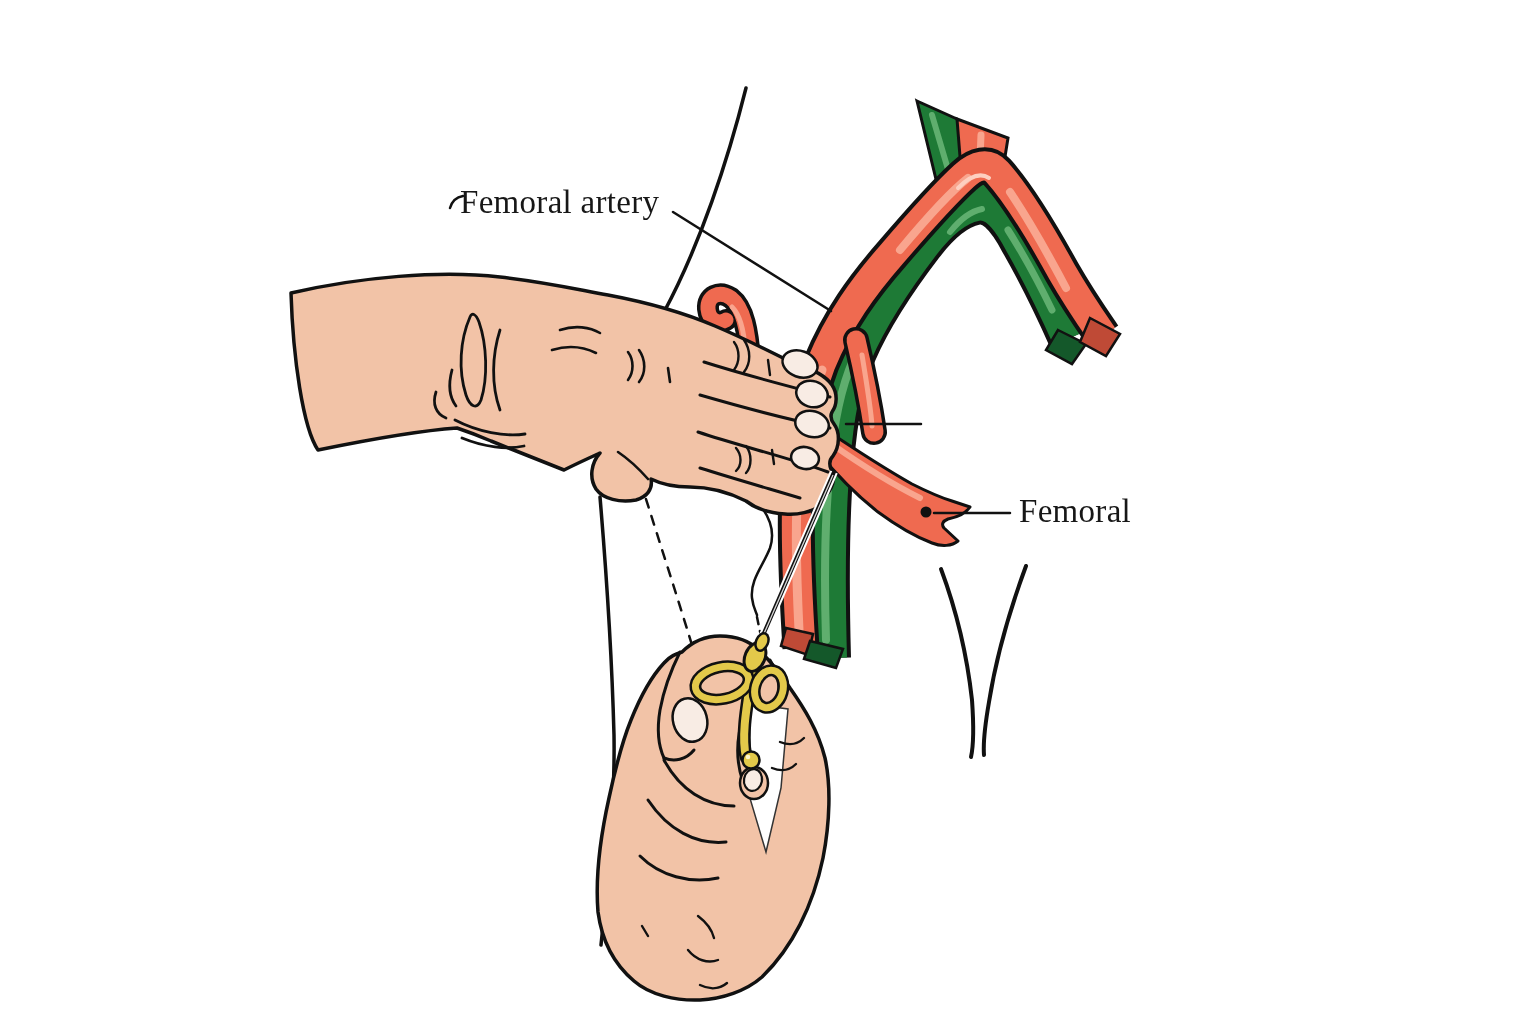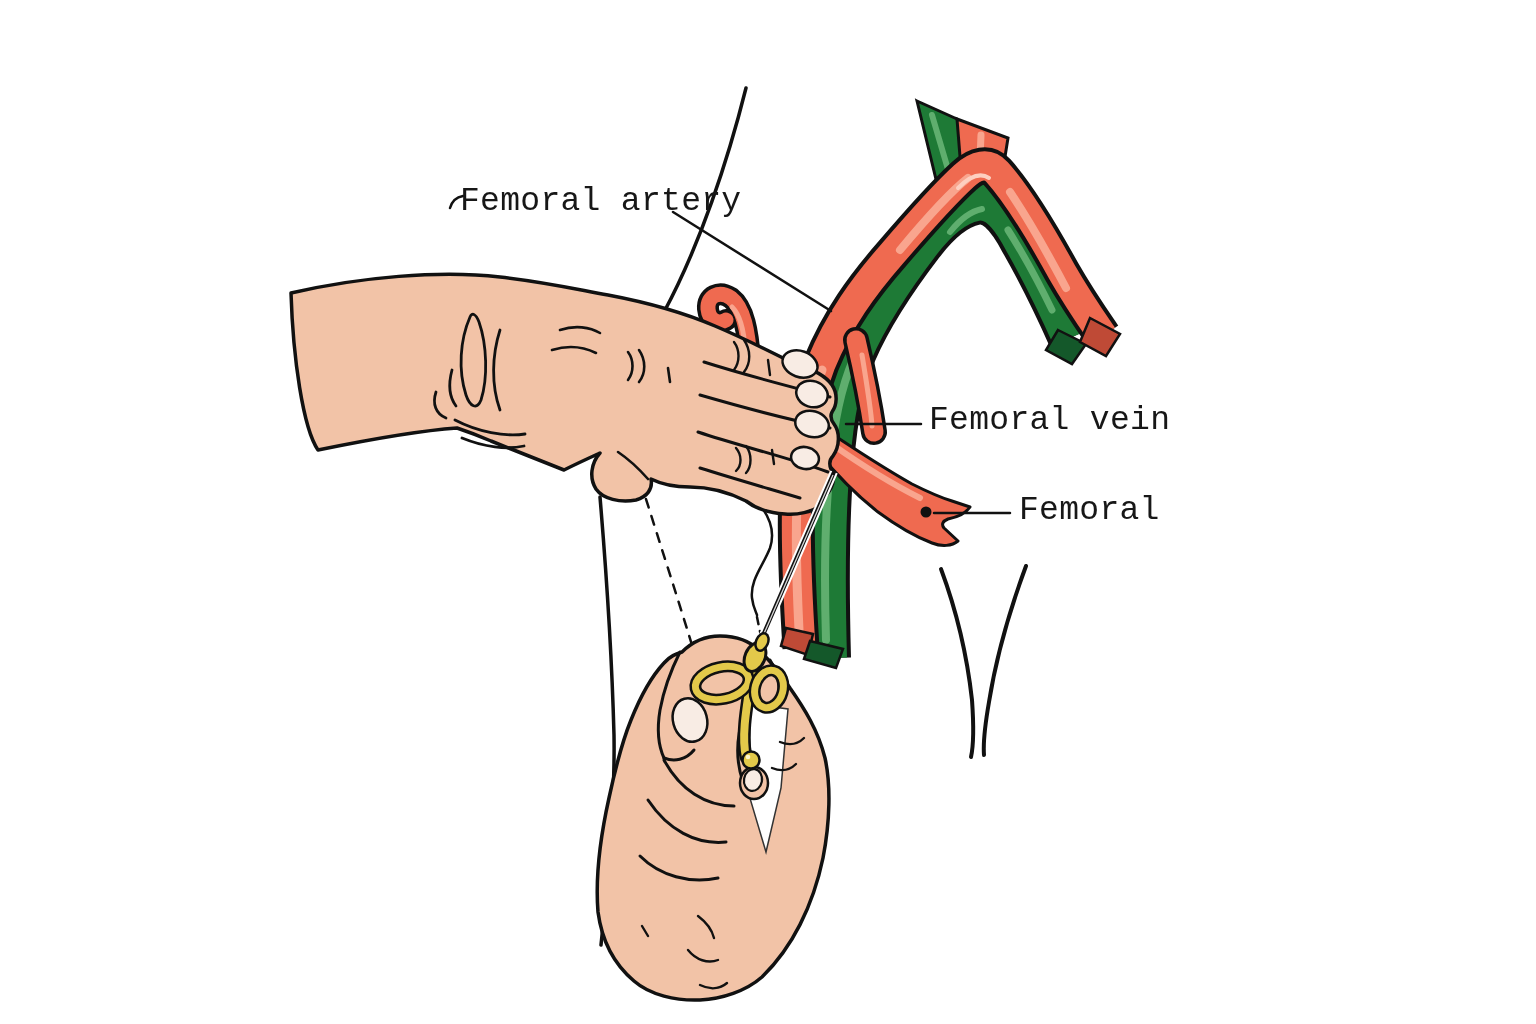--- a/index.html
+++ b/index.html
@@ -1,17 +1,17 @@
 <!DOCTYPE html>
 <html style="--artery: #ef6a50; --artery-light: #f9a58e; --artery-lighter: #fdcfc0; --artery-dark: #bf4a36; --vein: #1e7a36; --vein-light: #5fae6e; --vein-dark: #14582a; --skin: #f2c3a7; --nail: #f8ece4; --gold: #e3c94a; --outline: #111111; --bg: #ffffff;"><head>
 <meta charset="utf-8">
 <style>
   html,body{margin:0;padding:0;background:#fff;}
   .canvas{position:relative;width:1536px;height:1024px;background:var(--bg,#fff);
-          overflow:hidden;font-family:Liberation Mono, monospace;}
+          overflow:hidden;font-family:Liberation Serif, serif;}
   .art{position:absolute;left:0;top:0;}
   .label{position:absolute;font-size:33px;color:#171717;letter-spacing:.3px;
          white-space:nowrap;line-height:1.1;}
   .lbl-artery{left:460px;top:184px;}
   .lbl-vein{left:929px;top:403px;}
   .lbl-ligament{left:1019px;top:493px;}
   svg .oln{stroke:var(--outline);fill:none;stroke-linecap:round;stroke-linejoin:round;}
 </style>
 </head>
 <body>
@@ -202,16 +202,15 @@
 
   <g>
     <path d="M 450,208 C 452,201 457,197 463,196" class="oln" stroke-width="2.5"></path>
     <path d="M 673,212 L 831,311" class="oln" stroke-width="2.5"></path>
     <path d="M 846,424 L 921,424" class="oln" stroke-width="2.5"></path>
     <path d="M 934,513 L 1010,513" class="oln" stroke-width="2.5"></path>
   </g>
 </svg>
 
 <div class="label lbl-artery">Femoral artery</div>
-<div class="label lbl-vein">Femoral vein</div>
 <div class="label lbl-ligament">Femoral</div>
 
 </div>
 
 </body></html>

